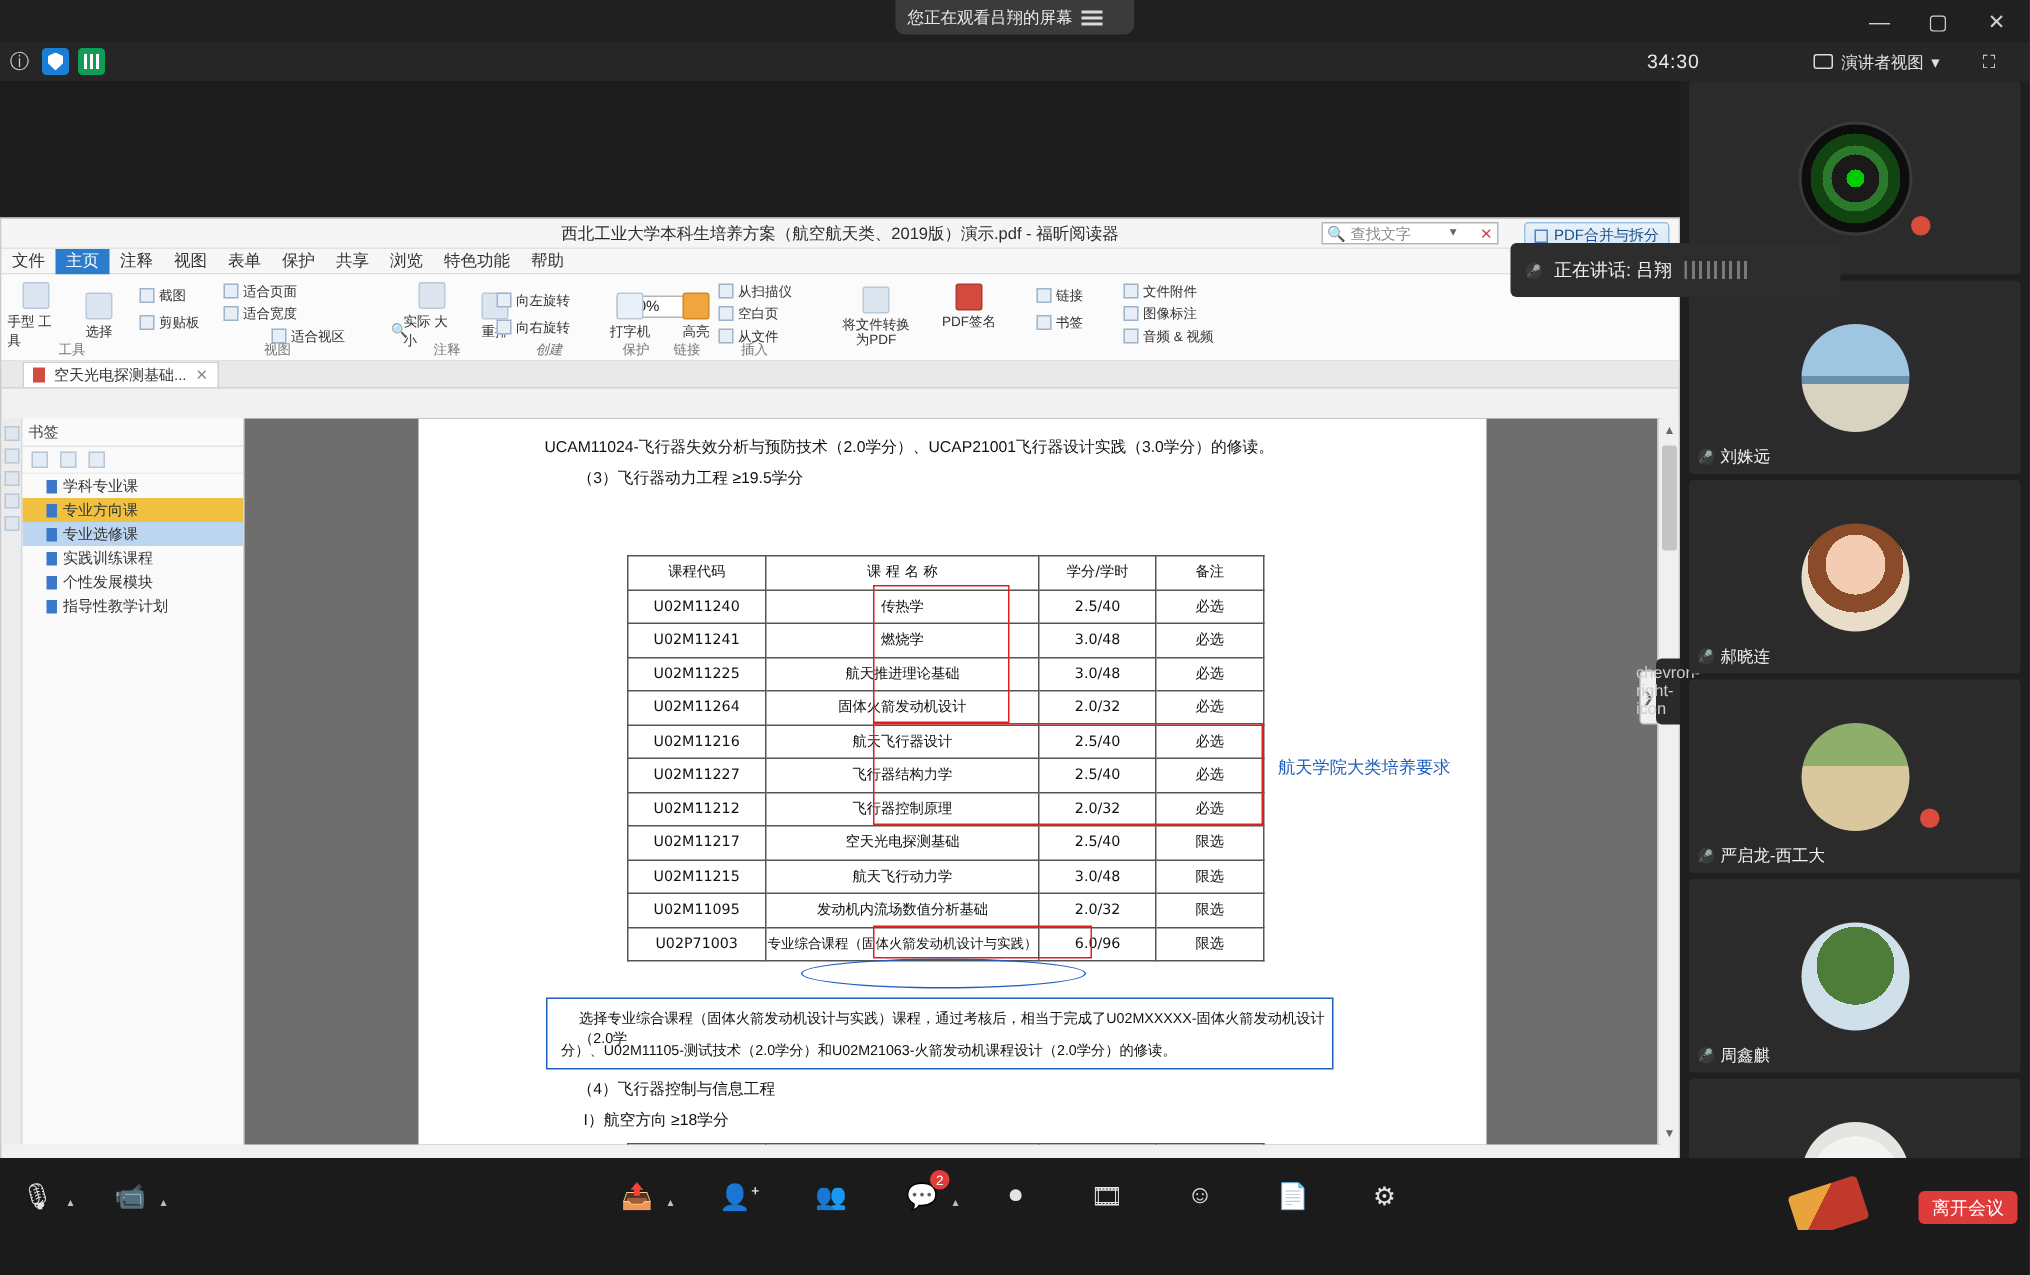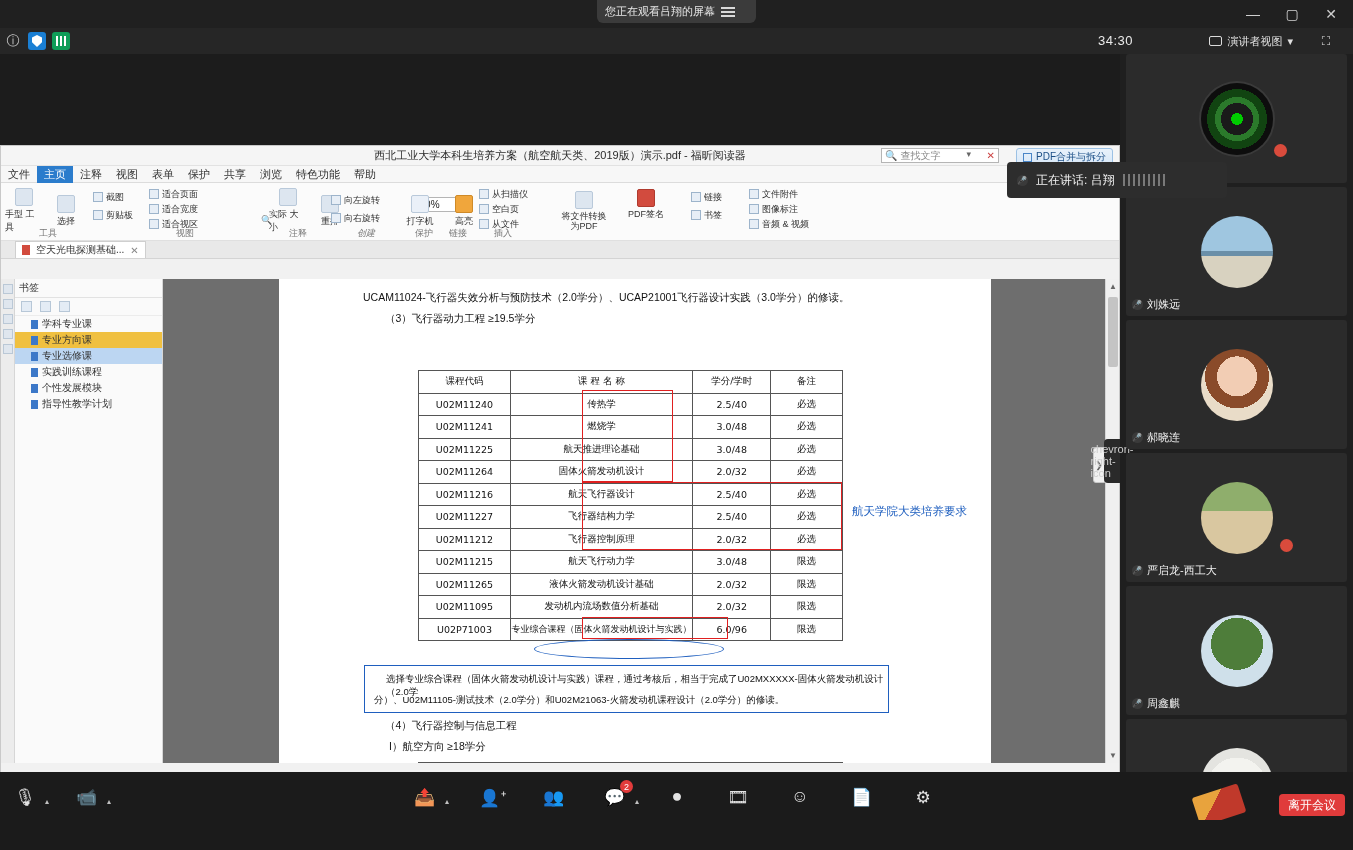--- a/index.html
+++ b/index.html
@@ -455,21 +455,21 @@
 
         <div class="rib-grp" style="left:148px;">
           <div class="rib-mini" style="margin-top:3px;">
             <span class="sq"></span>
             <span>适合页面</span>
           </div>
           <div class="rib-mini" style="margin-top:3px;">
             <span class="sq"></span>
             <span>适合宽度</span>
           </div>
-          <div class="rib-mini" style="margin-top:3px;">
+          <div class="rib-mini" style="margin-top:3px;margin-left:32px;">
             <span class="sq"></span>
             <span>适合视区</span>
           </div>
         </div>
         <div class="rib-grp" style="left:205px;">
           <div id="zoom-combo">
             <span>150%</span>
             <span>▾</span>
           </div>
           <div style="position:absolute;left:55px;top:30px;font-size:9px;color:#333;">🔍</div>
@@ -681,29 +681,29 @@
               <td>2.5/40</td>
               <td>必选</td>
             </tr>
             <tr>
               <td>U02M11212</td>
               <td>飞行器控制原理</td>
               <td>2.0/32</td>
               <td>必选</td>
             </tr>
             <tr>
+              <td>U02M11217</td>
+              <td>空天光电探测基础</td>
+              <td>2.5/40</td>
+              <td>限选</td>
+            </tr>
+            <tr>
               <td>U02M11215</td>
               <td>航天飞行动力学</td>
               <td>3.0/48</td>
-              <td>限选</td>
-            </tr>
-            <tr>
-              <td>U02M11265</td>
-              <td>液体火箭发动机设计基础</td>
-              <td>2.0/32</td>
               <td>限选</td>
             </tr>
             <tr>
               <td>U02M11095</td>
               <td>发动机内流场数值分析基础</td>
               <td>2.0/32</td>
               <td>限选</td>
             </tr>
             <tr>
               <td>U02P71003</td>

